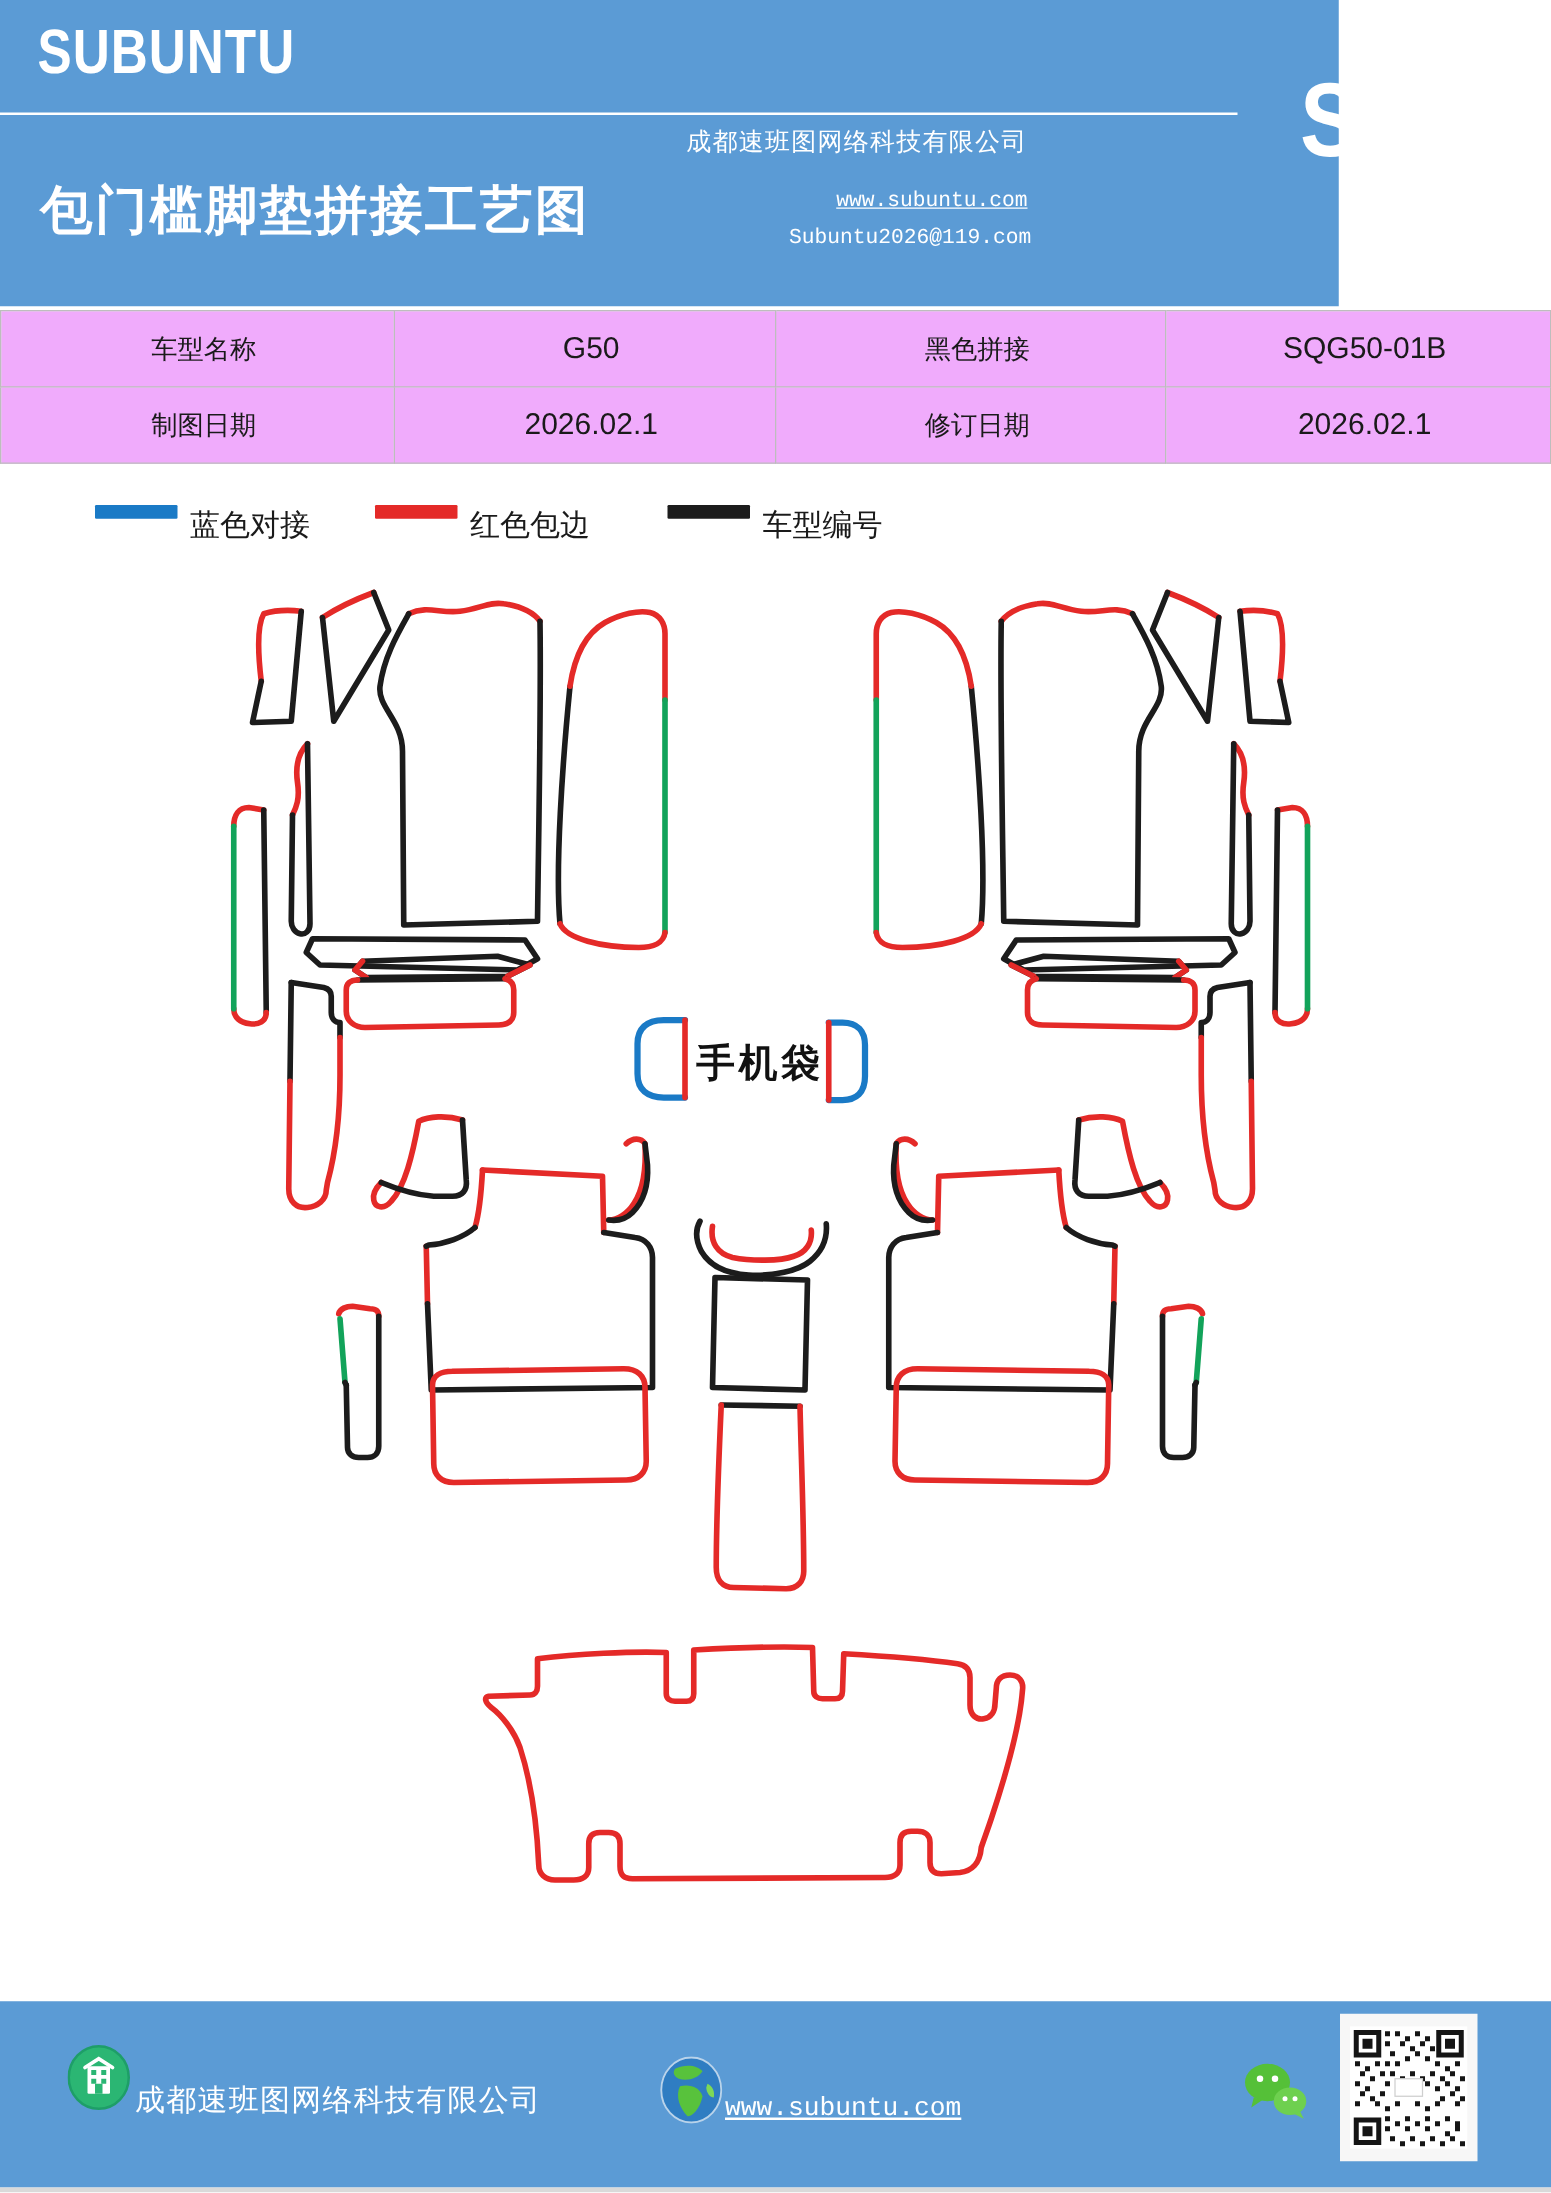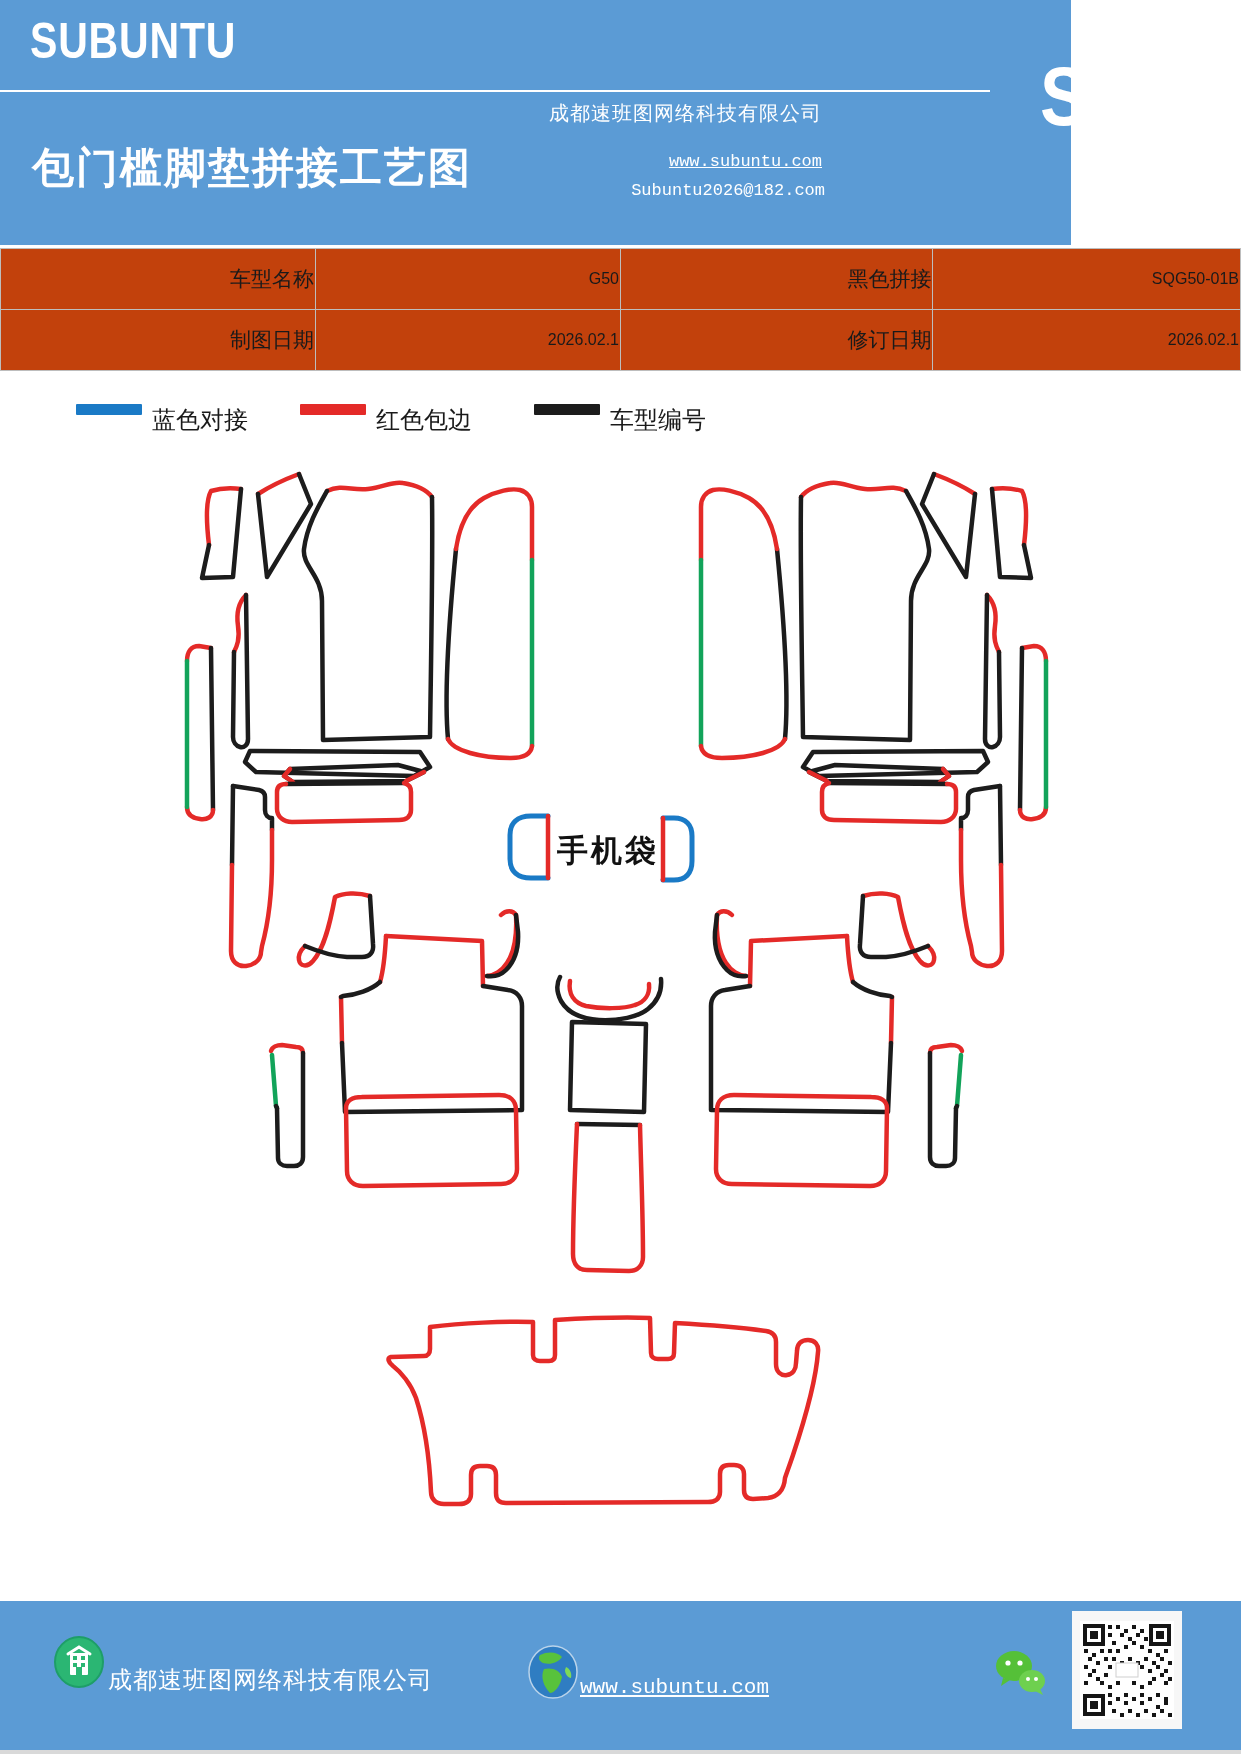--- a/index.html
+++ b/index.html
@@ -19,24 +19,24 @@
         letter-spacing:2px;transform:scaleX(.85);transform-origin:left top;}
   #doc-title{left:32px;top:140px;color:#fff;font-size:42px;font-weight:700;
         letter-spacing:2px;}
   #header-website{right:249px;top:152px;color:#fff;font-size:17px;
         font-family:"Liberation Mono",monospace;text-decoration:underline;}
   #header-email{right:246px;top:181px;color:#fff;font-size:17px;
         font-family:"Liberation Mono",monospace;}
 
   
   #info-table{left:0;top:248px;width:1241px;border-collapse:collapse;table-layout:fixed;}
-  #info-table td{border:1px solid var(--table-border);height:58px;text-align:right;
-        vertical-align:middle;background:#c2410c;padding-left:11px;}
+  #info-table td{border:1px solid var(--table-border);height:58px;text-align:center;
+        vertical-align:middle;background:#f0abfc;padding-left:11px;}
   td.lbl{font-family:"Liberation Serif",serif;font-size:21px;}
-  td.val{font-family:"Liberation Sans",sans-serif;font-size:16px;}
+  td.val{font-family:"Liberation Sans",sans-serif;font-size:24px;}
 
   
   #legend{left:0;top:404px;width:1241px;height:34px;}
   .legend-item{position:absolute;display:flex;align-items:flex-start;}
   .legend-swatch{width:66px;height:11px;margin-right:10px;border-radius:1px;}
   .legend-label{font-size:24px;font-family:"Liberation Serif",serif;}
   .sw0{background:var(--line-blue);} .sw1{background:var(--line-red);}
   .sw2{background:var(--line-black);} .sw3{background:var(--line-green);}
 
   
@@ -65,21 +65,21 @@
 </head>
 <body>
 
 <div id="header" class="abs">
   <div id="logo" class="abs">SUBUNTU</div>
   <div id="header-rule" class="abs"></div>
   <div id="header-company" class="abs">成都速班图网络科技有限公司</div>
   <div id="sop" class="abs">SOP</div>
   <div id="doc-title" class="abs">包门槛脚垫拼接工艺图</div>
   <div id="header-website" class="abs">www.subuntu.com</div>
-  <div id="header-email" class="abs">Subuntu2026@182.com</div>
+  <div id="header-email" class="abs">Subuntu2026@119.com</div>
 </div>
 
 <table id="info-table" class="abs">
   <colgroup>
       <col style="width:25.4%">
       <col style="width:24.6%">
       <col style="width:25.2%">
       <col style="width:24.8%">
     </colgroup>
   <tbody>

